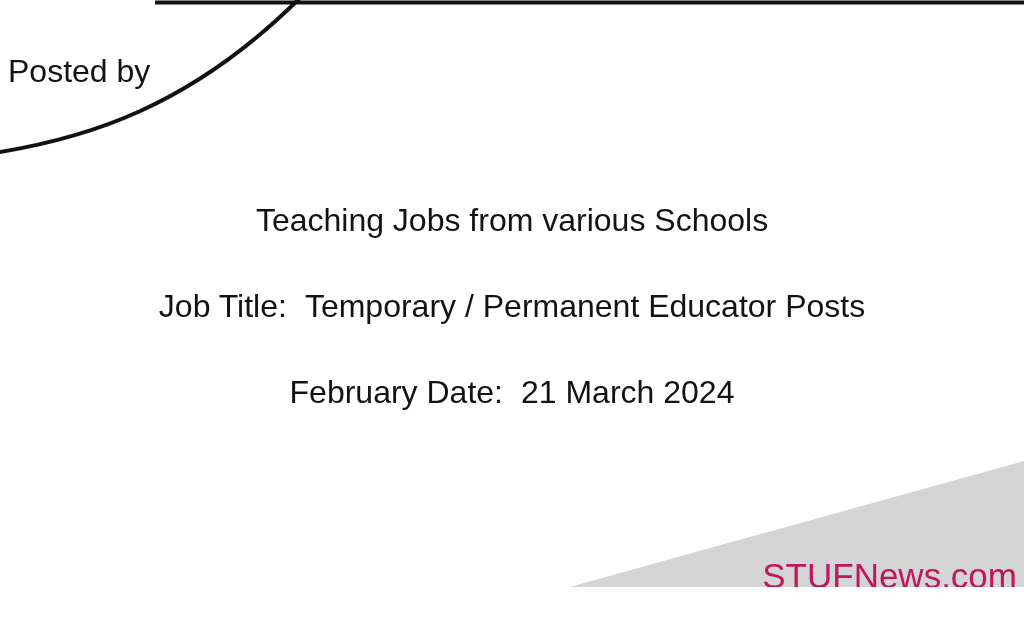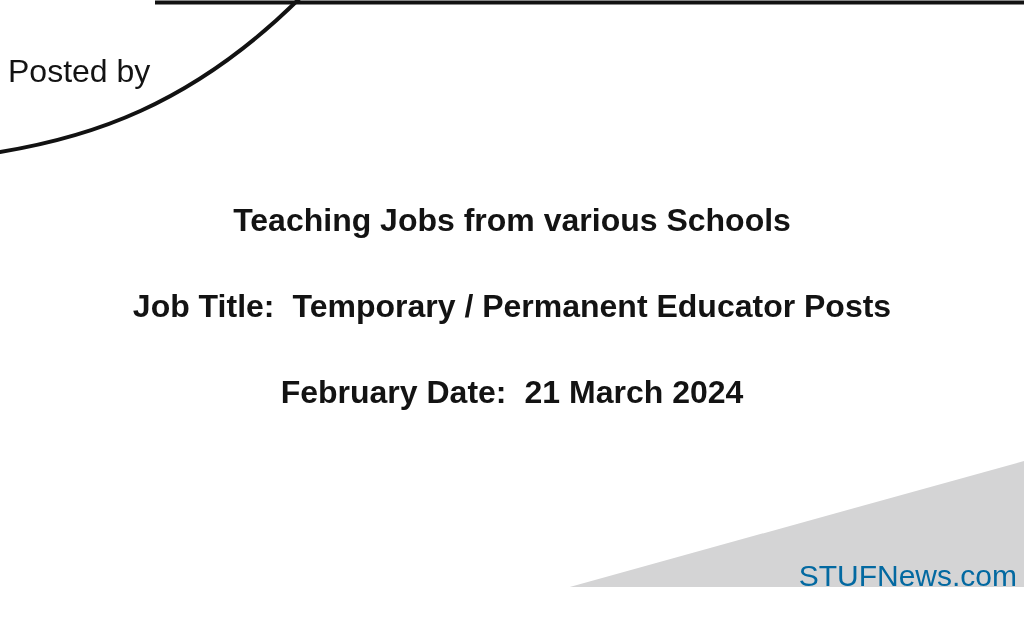--- a/index.html
+++ b/index.html
@@ -36,32 +36,32 @@
   .center-line {
     position: absolute;
     left: 0;
     right: 0;
     text-align: center;
     font-size: 32px;
     line-height: 33px;
     color: #131313;
     white-space: nowrap;
   }
-  .line-title   { top: 204px; font-weight: bold; }
+  .line-title   { top: 204px; font-weight: normal; }
   .line-job     { top: 290px; }
   .line-closing { top: 376px; }
-  .lbl { font-weight: bold; }
-  .val { font-weight: bold; margin-left: 18px; }
+  .lbl { font-weight: normal; }
+  .val { font-weight: normal; margin-left: 18px; }
   .watermark {
     position: absolute;
     right: 7px;
     top: 560px;
-    font-size: 30px;
+    font-size: 35px;
     line-height: 31px;
-    color: #0369a1;
+    color: #be185d;
     white-space: nowrap;
   }
 </style>
 </head>
 <body>
 
 <div class="canvas">
 
   <svg class="deco-svg" viewBox="0 0 1024 618" xmlns="http://www.w3.org/2000/svg" aria-hidden="true">
 

